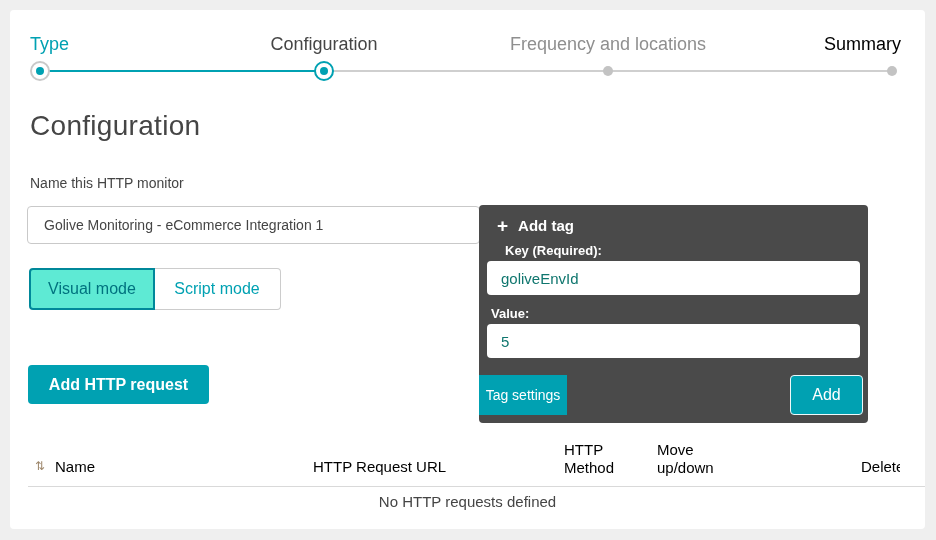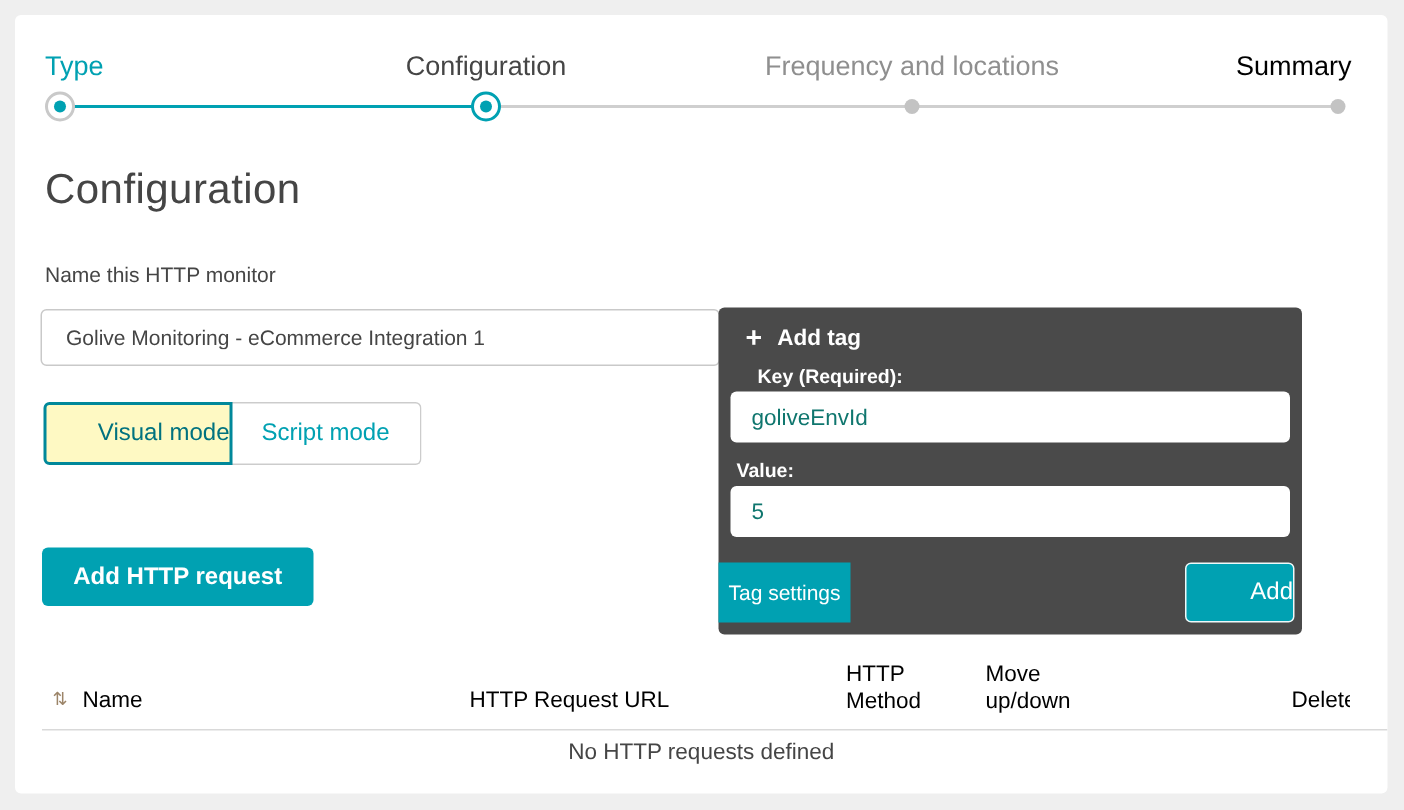--- a/index.html
+++ b/index.html
@@ -57,21 +57,21 @@
     font-family: inherit; font-size: 14px; color: #454545;
     padding: 0 12px 0 16px; outline: none; background:#fff;
   }
   .mode-btn {
     position: absolute; height: 42px; font-family: inherit; font-size: 16px;
     background: #ffffff; cursor: pointer; text-align: center;
   }
   .mode-btn.visual {
     left: 19px; top: 258px; width: 126px;
     border: 2px solid #00889a; border-radius: 4px 0 0 4px;
-    color: #00727f; background: #fef9c3; z-index: 2; text-align: right;
+    color: #00727f; background: #5eead4; z-index: 2;
   }
   .mode-btn.script {
     left: 144px; top: 258px; width: 127px;
     border: 1px solid #cccccc; border-left: none; border-radius: 0 4px 4px 0;
     color: #00a1b2; z-index: 1;
   }
   .add-req-btn {
     position: absolute; left: 18px; top: 355px; width: 181px; height: 39px;
     background: #00a1b2; color: #ffffff; border: none; border-radius: 4px;
     font-family: inherit; font-size: 16px; font-weight: 600; cursor: pointer;
@@ -99,21 +99,21 @@
   .key-input   { top: 56px; }
   .value-input { top: 119px; }
   .tag-settings-btn {
     position: absolute; left: 0; top: 170px; width: 88px; height: 40px;
     background: #00a1b2; color: #ffffff; border: none;
     font-family: inherit; font-size: 14px; cursor: pointer;
   }
   .tag-add-btn {
     position: absolute; left: 311px; top: 170px; width: 73px; height: 40px;
     background: #00a1b2; color: #ffffff; border: 1px solid #eef9fa; border-radius: 4px;
-    font-family: inherit; font-size: 16px; cursor: pointer; text-align: right;
+    font-family: inherit; font-size: 16px; cursor: pointer;
   }
   
   .th { position: absolute; font-size: 15px; color: #000000; white-space: nowrap; }
   .th.wrap { white-space: normal; line-height: 18px; }
   .sort-icon { position: absolute; left: 25px; top: 449px; font-size: 12px; color: #9c8569; }
   .th-name   { left: 45px;  top: 448px; }
   .th-url    { left: 303px; top: 448px; }
   .th-method { left: 554px; top: 431px; width: 64px; }
   .th-move   { left: 647px; top: 431px; width: 72px; }
   .th-delete-clip { left: 851px; top: 448px; width: 39px; overflow: hidden; }

